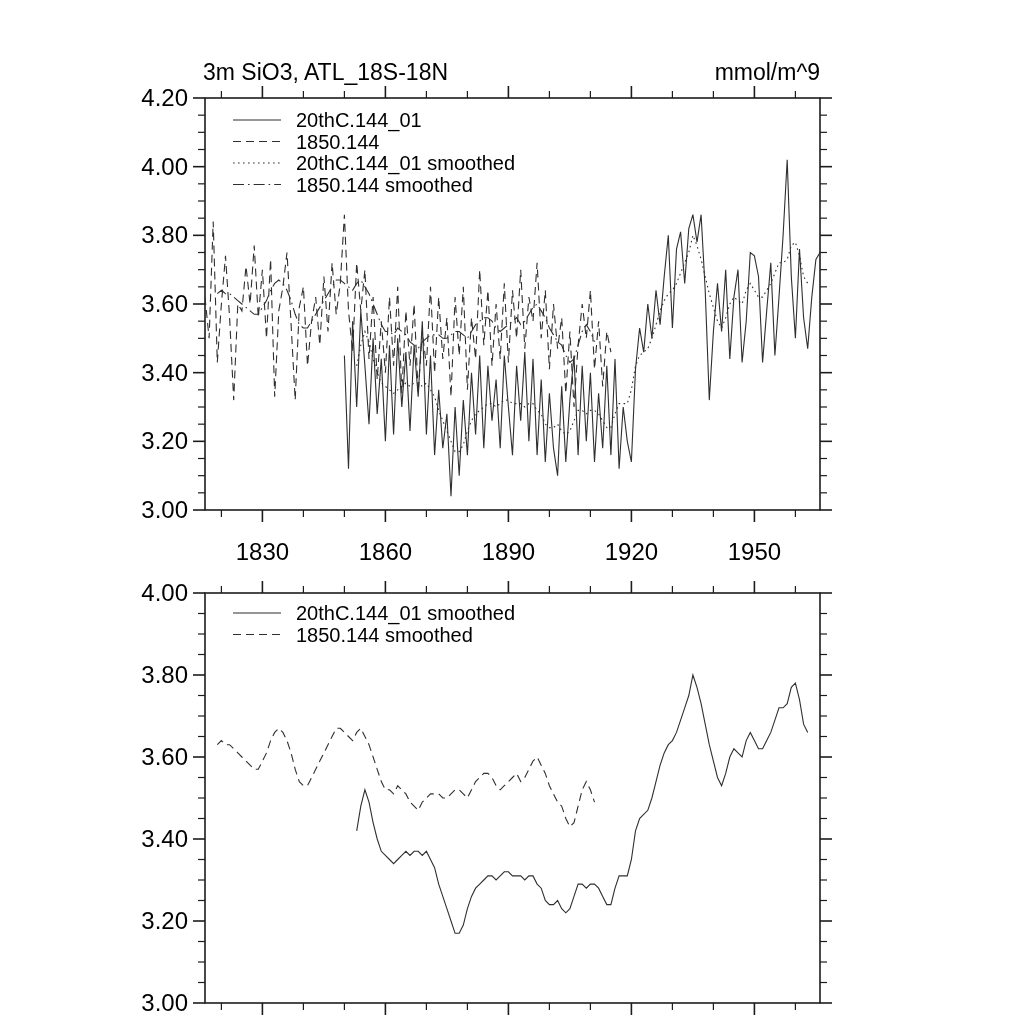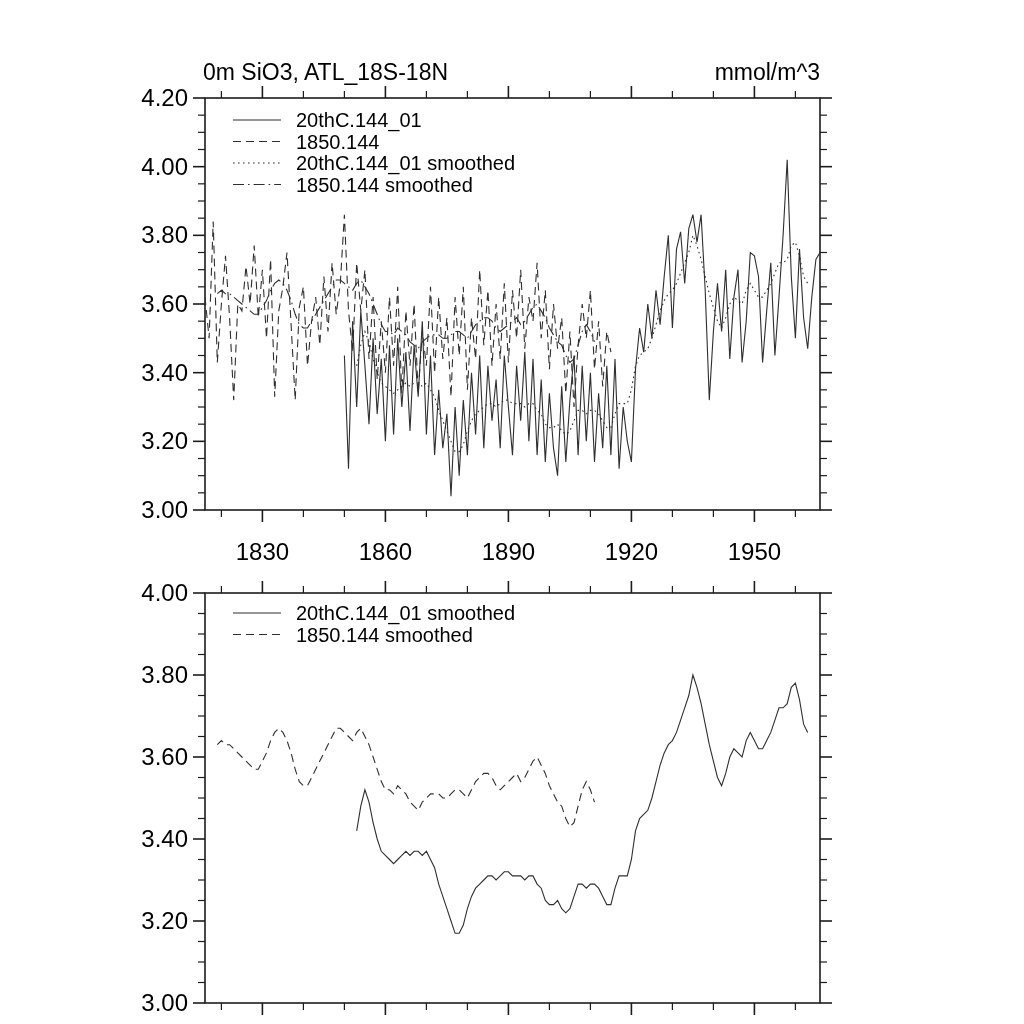--- a/index.html
+++ b/index.html
@@ -6,22 +6,22 @@
   body{width:1024px;height:1024px;position:relative;overflow:hidden;
        font-family:"Liberation Sans", sans-serif;}
   .chart-title{position:absolute;left:203px;top:61px;font-size:23px;line-height:1;color:#000;white-space:nowrap;}
   .units-label{position:absolute;left:600px;top:61px;width:220px;text-align:right;font-size:23px;line-height:1;color:#000;white-space:nowrap;}
   svg{position:absolute;left:0;top:0;}
   svg text{font-family:"Liberation Sans", sans-serif;fill:#000;}
 </style>
 </head>
 <body>
 
-<div class="chart-title">0m SiO3, ATL_18S-18N</div>
-<div class="units-label">mmol/m^3</div>
+<div class="chart-title">3m SiO3, ATL_18S-18N</div>
+<div class="units-label">mmol/m^9</div>
 
 <svg id="chart" width="1024" height="1024" viewBox="0 0 1024 1024">
     <g>
       <rect x="205" y="98" width="615" height="412" fill="none" stroke="#1c1c1c" stroke-width="1.6"></rect>
       <line x1="193" y1="510" x2="205" y2="510" stroke="#1c1c1c" stroke-width="1.6"></line>
       <line x1="820" y1="510" x2="832" y2="510" stroke="#1c1c1c" stroke-width="1.6"></line>
       <text x="188" y="518" text-anchor="end" font-size="24">3.00</text>
       <line x1="193" y1="441.3333333333333" x2="205" y2="441.3333333333333" stroke="#1c1c1c" stroke-width="1.6"></line>
       <line x1="820" y1="441.3333333333333" x2="832" y2="441.3333333333333" stroke="#1c1c1c" stroke-width="1.6"></line>
       <text x="188" y="449.3333333333333" text-anchor="end" font-size="24">3.20</text>

